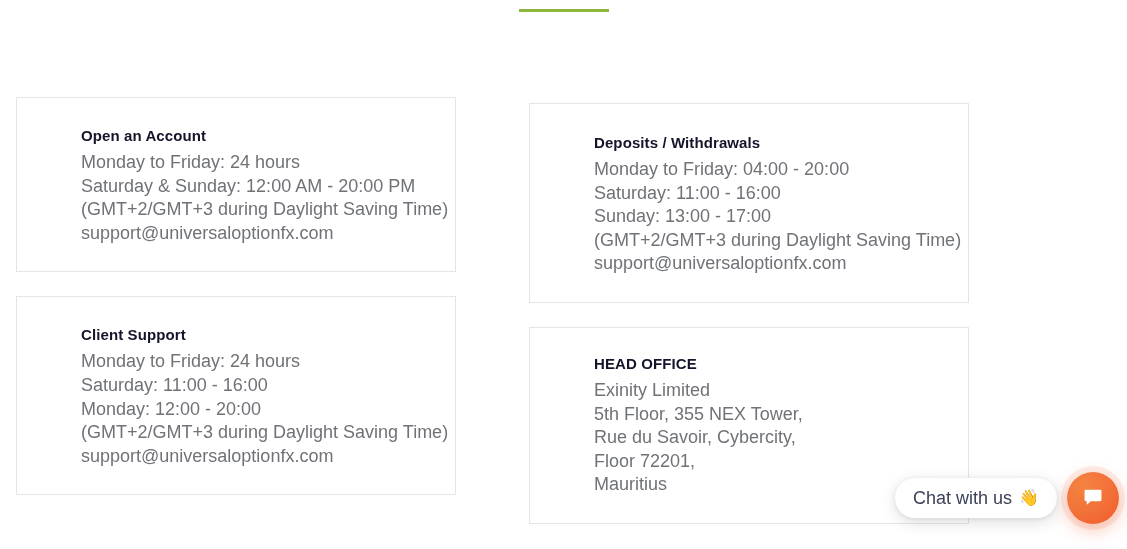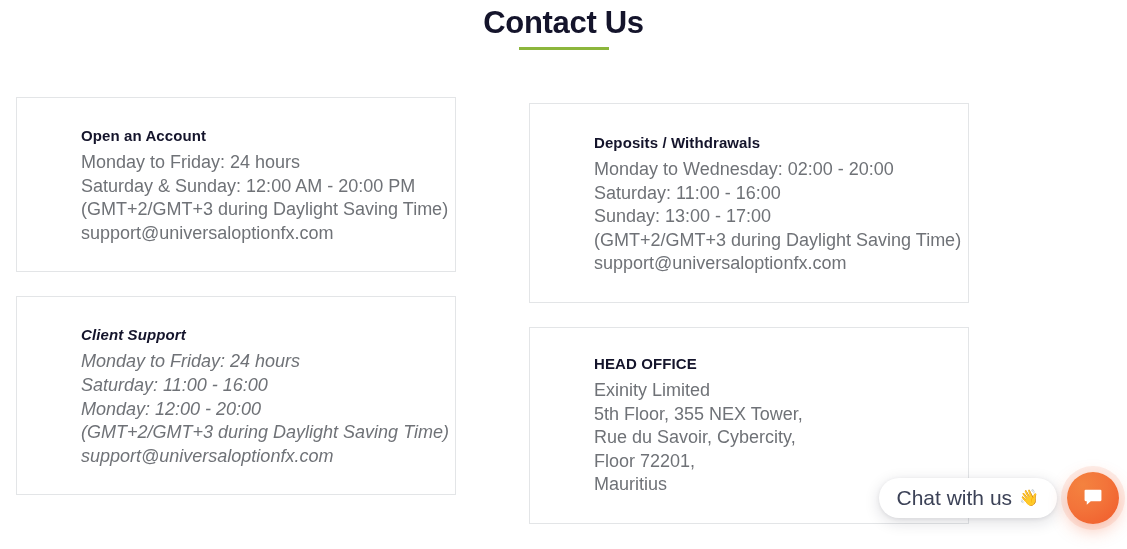--- a/index.html
+++ b/index.html
@@ -63,21 +63,21 @@
 
   .card {
     border: 1px solid #e3e5e7;
     background: #ffffff;
     padding: 26px 20px 26px 64px;
   }
   .col-left  .card:first-child { margin-bottom: 24px; }
   .col-right .card:first-child { margin-bottom: 24px; }
 
   .col-left  .card { min-height: 152px; }
-  .col-left  .card:nth-child(2) { min-height: 177px; font-style: italic; }
+  .col-left  .card:nth-child(2) { min-height: 177px; }
   .col-right .card:first-child { min-height: 177px; padding-top: 27px; }
   .col-right .card:nth-child(2) { min-height: 183px; padding-top: 24px; }
 
   .card-title {
     font-size: 15px;
     font-weight: bold;
     color: #14142b;
     line-height: 24px;
     margin-bottom: 3px;
     letter-spacing: 0.1px;
@@ -102,21 +102,21 @@
     background: #ffffff;
     border-radius: 24px;
     padding: 10px 18px;
     box-shadow: 0 4px 16px rgba(20,20,43,0.14), 0 1px 4px rgba(20,20,43,0.08);
     display: flex;
     align-items: center;
     gap: 7px;
     white-space: nowrap;
   }
   .chat-pill-text {
-    font-size: 21px;
+    font-size: 18px;
     color: #3c4257;
     line-height: 20px;
   }
   .chat-pill-emoji { font-size: 16px; line-height: 20px; }
 
   .chat-button {
     width: 52px;
     height: 52px;
     border-radius: 50%;
     background: radial-gradient(circle at 30% 25%, #f4823f 0%, #f3743a 45%, #f05a2b 100%);
@@ -128,21 +128,20 @@
     cursor: pointer;
     padding: 0;
   }
 </style>
 </head>
 <body>
 
 <div class="page">
 
   <div class="page-title-wrap">
-    <h1 class="page-title">Contact Us</h1>
     <span class="title-underline"></span>
   </div>
 
   <div class="cards">
 
     <div class="col col-left">
 
       <div class="card">
         <div class="card-title">Open an Account</div>
         <div class="card-line">Monday to Friday: 24 hours</div>
@@ -159,21 +158,21 @@
         <div class="card-line">(GMT+2/GMT+3 during Daylight Saving Time)</div>
         <div class="card-line">support@universaloptionfx.com</div>
       </div>
 
     </div>
 
     <div class="col col-right">
 
       <div class="card">
         <div class="card-title">Deposits / Withdrawals</div>
-        <div class="card-line">Monday to Wednesday: 02:00 - 20:00</div>
+        <div class="card-line">Monday to Friday: 04:00 - 20:00</div>
         <div class="card-line">Saturday: 11:00 - 16:00</div>
         <div class="card-line">Sunday: 13:00 - 17:00</div>
         <div class="card-line">(GMT+2/GMT+3 during Daylight Saving Time)</div>
         <div class="card-line">support@universaloptionfx.com</div>
       </div>
 
       <div class="card">
         <div class="card-title">HEAD OFFICE</div>
         <div class="card-line">Exinity Limited</div>
         <div class="card-line">5th Floor, 355 NEX Tower,</div>

